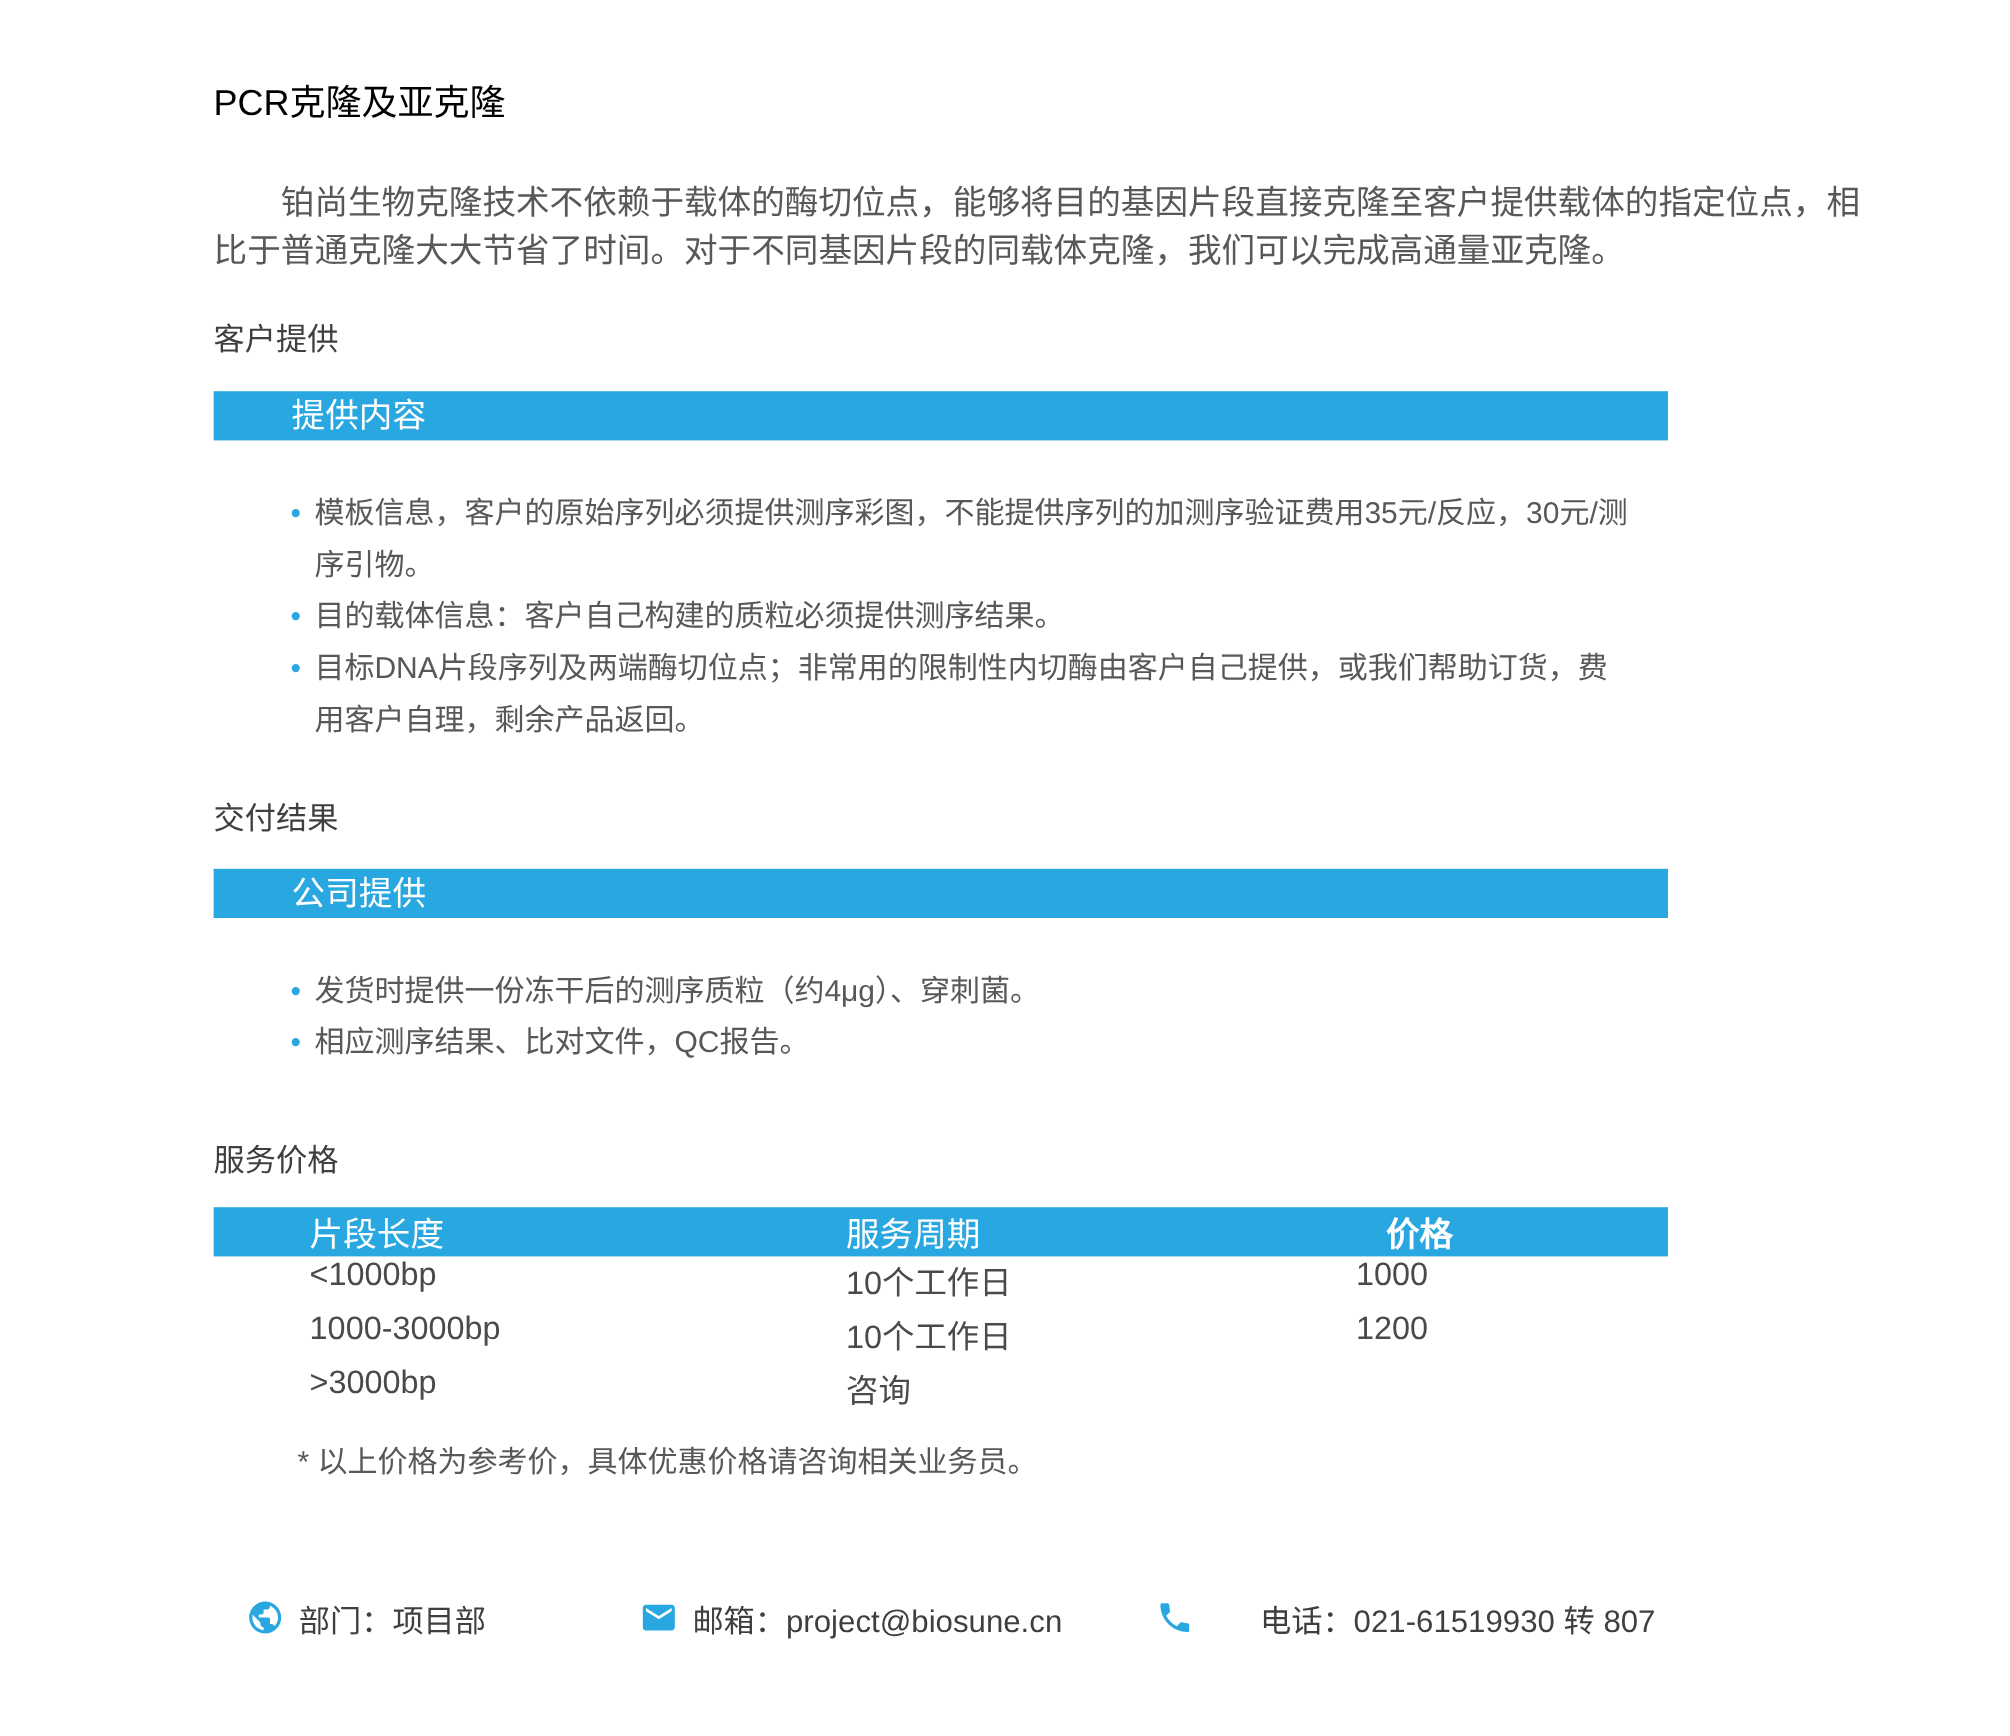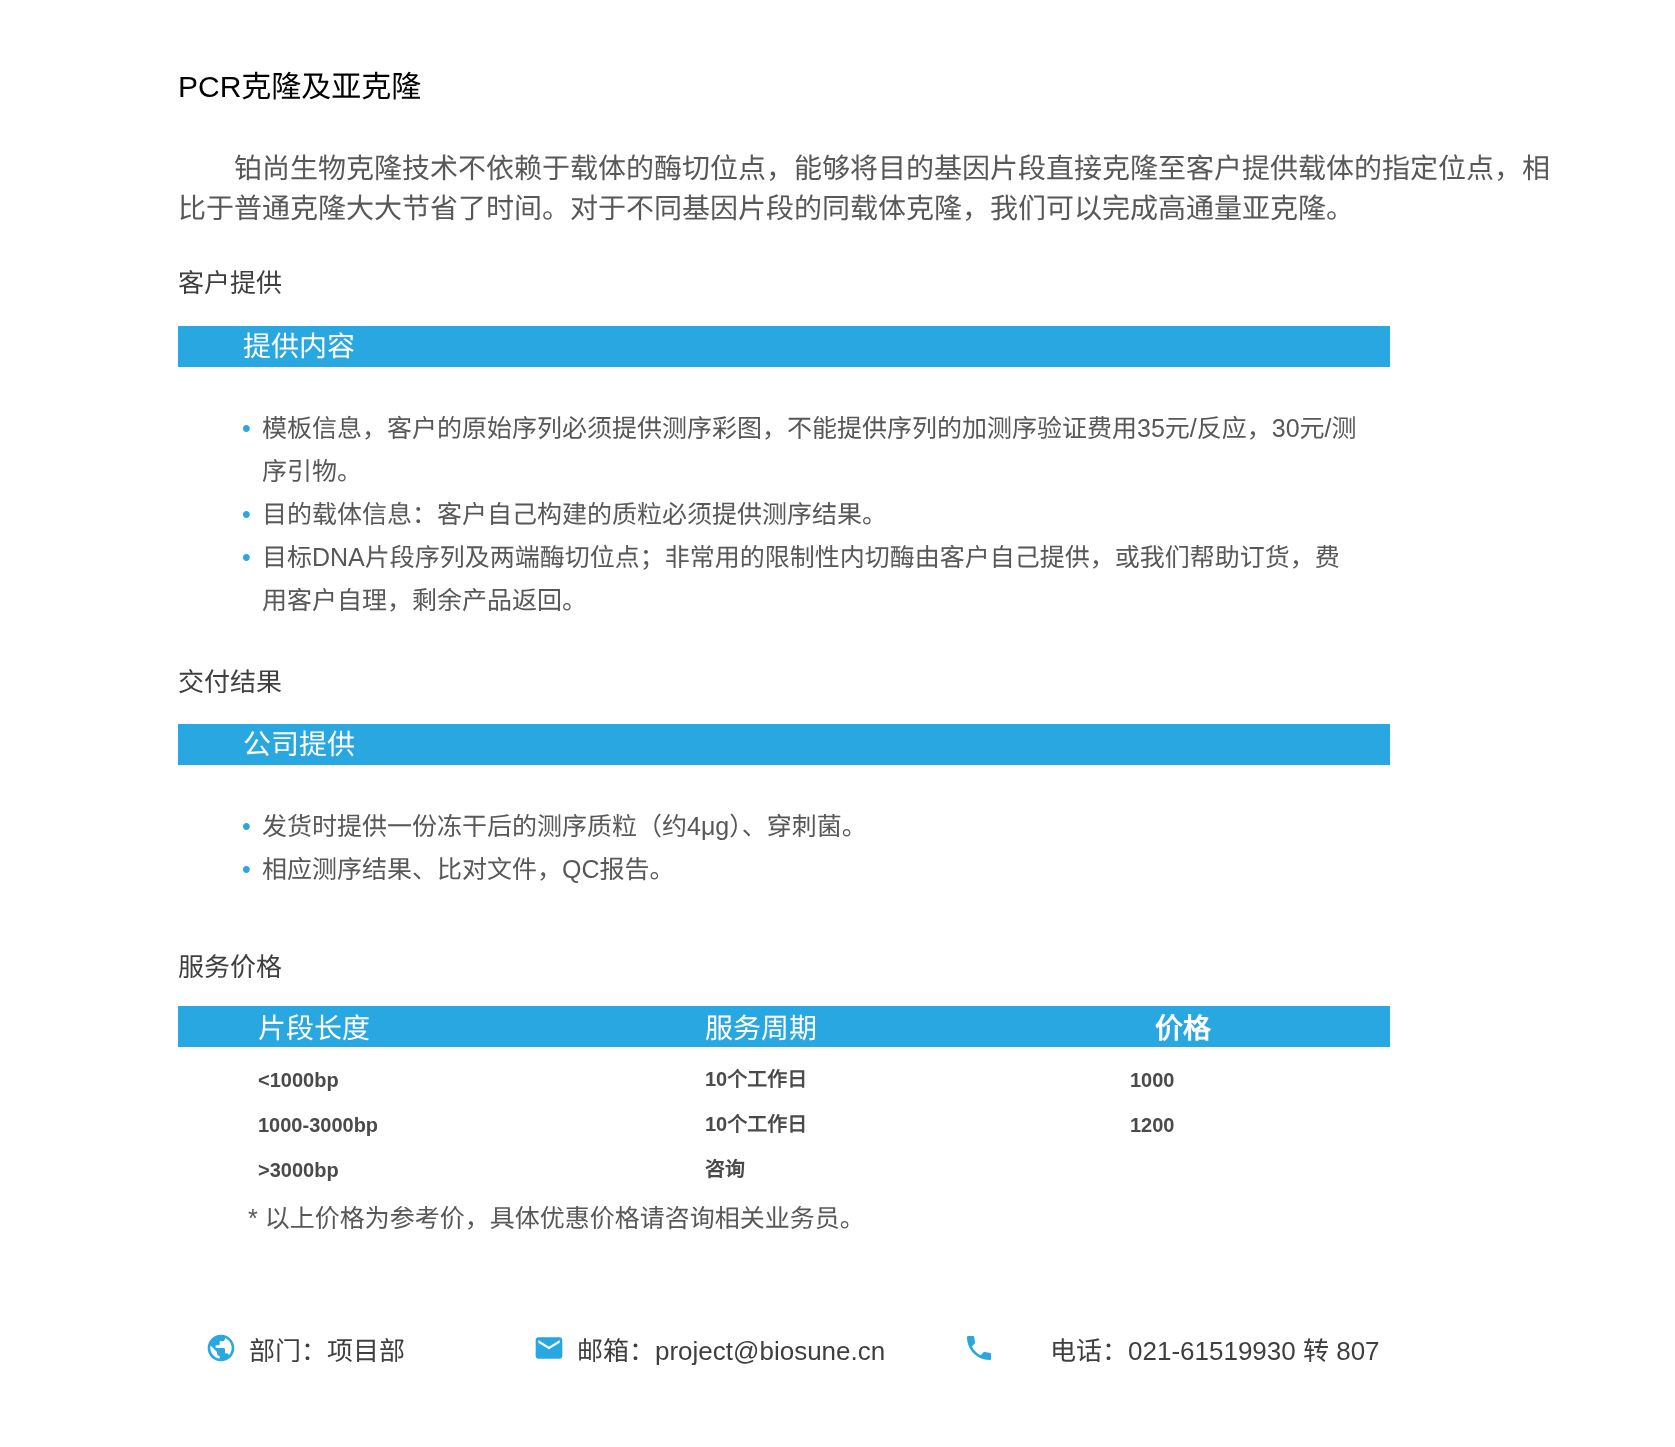--- a/index.html
+++ b/index.html
@@ -33,21 +33,21 @@
   ul.bullets li {
     position:relative; font-size:25px; line-height:43px; color:#595757;
   }
   ul.bullets li::before {
     content:"\2022"; position:absolute; left:-20px; top:0;
     color:var(--accent); font-size:25px;
   }
 
   .price-table { width:1212px; margin-top:24px; }
   .price-header { display:flex; height:41px; align-items:center; background:var(--accent); color:#ffffff; font-size:28px; }
-  .price-row    { display:flex; height:45px; align-items:flex-end; color:#4a4a4a; font-size:20px;font-weight:bold; }
+  .price-row    { display:flex; height:45px; align-items:flex-start; color:#4a4a4a; font-size:27px; }
   .cell { white-space:nowrap; }
   .c0 { width:527px; padding-left:80px; }
   .c1 { width:425px; }
   .c2 { flex:1; }
   .price-header .c2 { padding-left:25px;font-weight:bold; }
 
   .footnote { margin-top:16px; padding-left:70px; font-size:25px; color:#595757; }
 
   .footer { position:relative; margin-top:96px; height:44px; width:1675px; }
   .footer-item {

